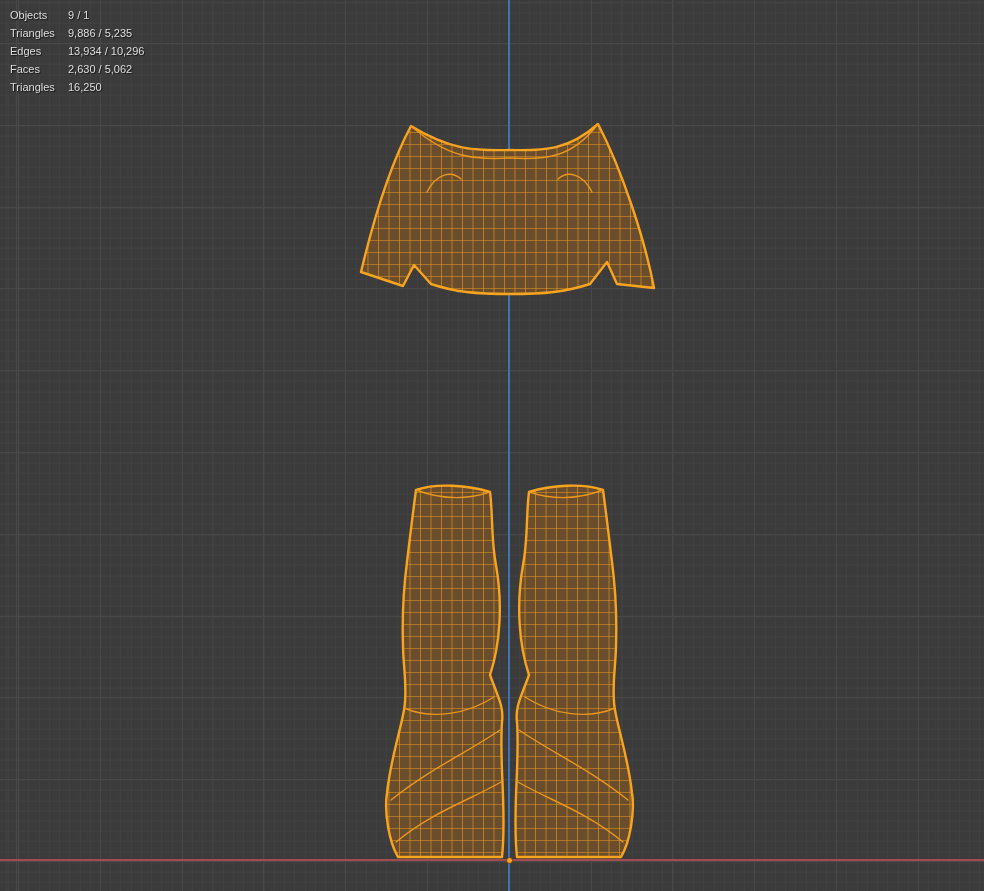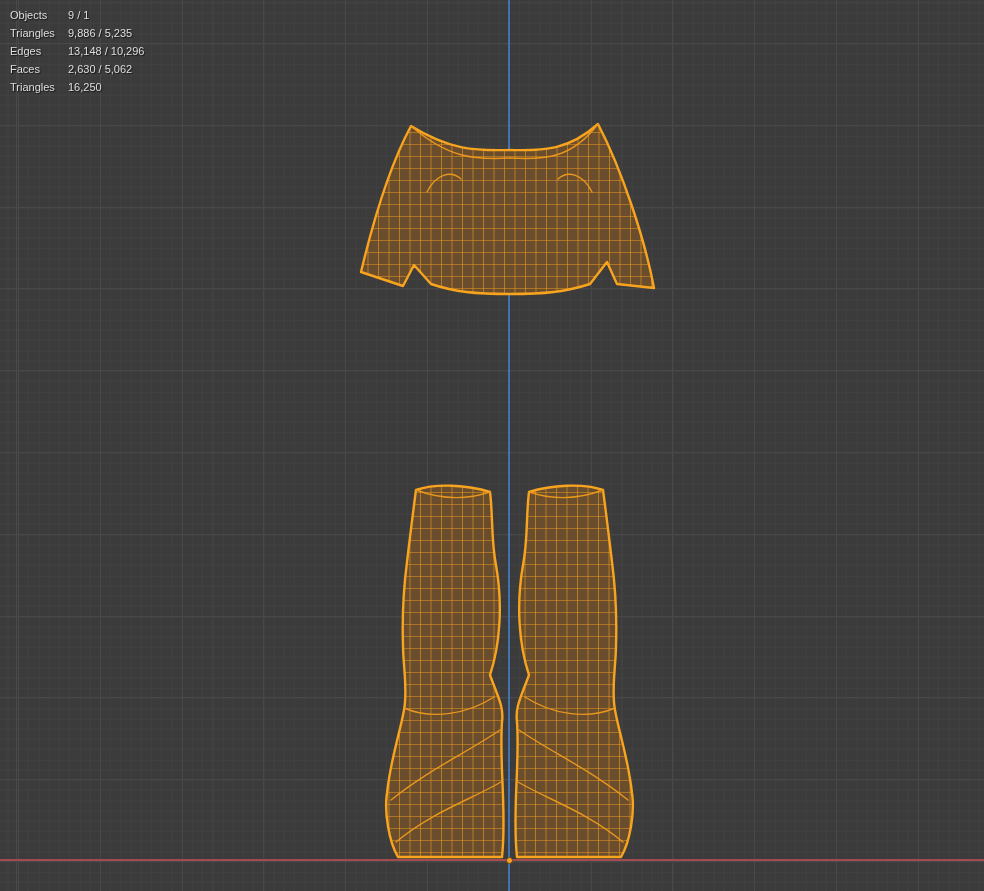--- a/index.html
+++ b/index.html
@@ -116,20 +116,20 @@
   </svg>
 
   <div class="origin-dot"></div>
 
   <div class="stats">
     <span>Objects</span>
     <span>9 / 1</span>
     <span>Triangles</span>
     <span>9,886 / 5,235</span>
     <span>Edges</span>
-    <span>13,148 / 10,296</span>
+    <span>13,934 / 10,296</span>
     <span>Faces</span>
     <span>2,630 / 5,062</span>
     <span>Triangles</span>
     <span>16,250</span>
   </div>
 
 </div>
 
 </body></html>

